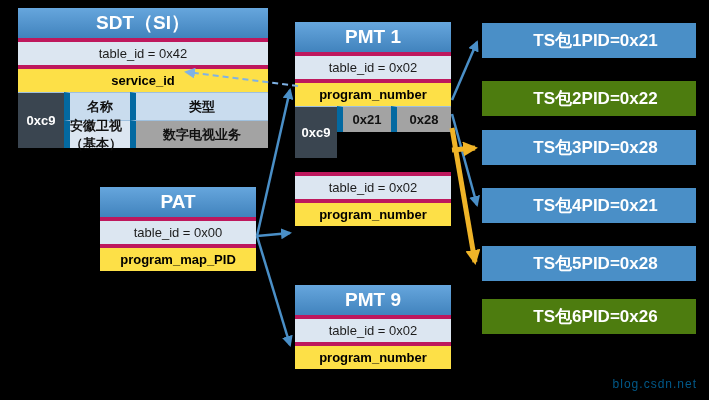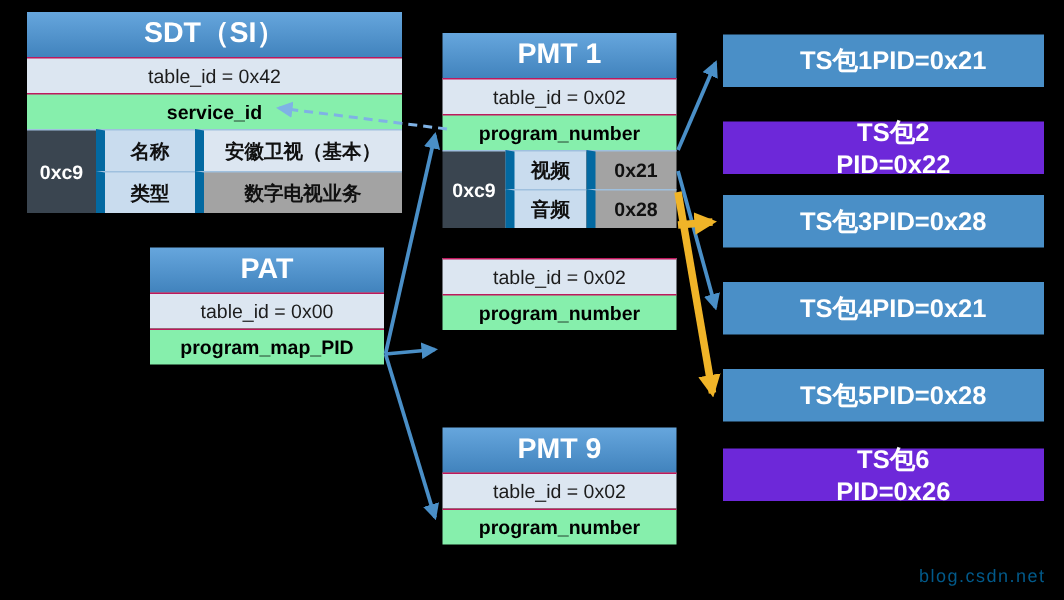--- a/index.html
+++ b/index.html
@@ -8,85 +8,83 @@
     font-family:"Liberation Sans","DejaVu Sans",sans-serif;
   }
   .table{position:absolute;box-shadow:4px 5px 8px rgba(0,0,0,.6);}
   .thead{
     background:linear-gradient(#66a6dd,#4183bd);
     color:#fff;font-weight:bold;text-align:center;
     font-size:19px;line-height:30px;height:30px;
   }
   .row{
     text-align:center;font-size:13px;line-height:23px;height:23px;
-    color:#1c1c1c;border-top:1px solid #be185d;
+    color:#1c1c1c;border-top:4px solid #be185d;
   }
   .row.light{background:#dce6f1;}
-  .row.white{background:#86efac;}
+  .row.white{background:#fde047;}
   .bold{font-weight:bold;color:#000;}
   .grid{display:grid;}
   .sdt-grid{grid-template-columns:46px 66px 1fr;grid-auto-rows:28px;}
   .pmt-grid{grid-template-columns:42px 54px 1fr;grid-auto-rows:26px;}
   .cell{
     display:flex;align-items:center;justify-content:center;
     font-size:13px;font-weight:bold;color:#111;
     border-top:1px solid #9fc0de;border-left:6px solid #0369a1;
   }
   .cell.dark{grid-row:1/3;background:#3a4550;color:#fff;border-left:none;}
   .cell.lab{background:#c9dcee;}
   .cell.val{background:#dce6f1;}
   .cell.val.white{background:#a3a3a3;}
   .ts{
     position:absolute;left:482px;width:214px;height:35px;
     background:#4a8fc7;color:#fff;font-weight:bold;font-size:17px;
     display:flex;align-items:center;padding-left:13px;box-sizing:border-box;
     box-shadow:3px 4px 6px rgba(0,0,0,.55);
     justify-content:center;
   }
-  .ts[data-state="inactive"]{background:#6d28d9;flex-direction:column;}
+  .ts[data-state="inactive"]{background:#4d7c0f;}
   .ts-pid{}
   .connectors{position:absolute;left:0;top:0;pointer-events:none;}
   .watermark{
     position:absolute;right:12px;bottom:9px;
     color:#0369a1;font-size:12px;letter-spacing:1px;opacity:.85;
   }
 </style>
 </head>
 <body>
 
 <div class="canvas">
 
   <div class="table" style="left:18px;top:8px;width:250px">
     <div class="thead">SDT（SI）</div>
     <div class="row light">table_id = 0x42</div>
     <div class="row white bold">service_id</div>
     <div class="grid sdt-grid">
       <div class="cell dark">0xc9</div>
       <div class="cell lab">名称</div>
+      <div class="cell lab">类型</div>
       <div class="cell val">安徽卫视（基本）</div>
-      <div class="cell lab">类型</div>
       <div class="cell val white">数字电视业务</div>
     </div>
   </div>
 
-  <div class="table" style="left:100px;top:165px;width:156px">
+  <div class="table" style="left:100px;top:187px;width:156px">
     <div class="thead">PAT</div>
     <div class="row light">table_id = 0x00</div>
     <div class="row white bold">program_map_PID</div>
   </div>
 
   <div class="table" style="left:295px;top:22px;width:156px">
     <div class="thead">PMT 1</div>
     <div class="row light">table_id = 0x02</div>
     <div class="row white bold">program_number</div>
     <div class="grid pmt-grid">
       <div class="cell dark">0xc9</div>
-      <div class="cell lab">视频</div>
       <div class="cell val white">0x21</div>
-      <div class="cell lab">音频</div>
       <div class="cell val white">0x28</div>
     </div>
   </div>
 
   <div class="table" style="left:295px;top:172px;width:156px">
     <div class="row light">table_id = 0x02</div>
     <div class="row white bold">program_number</div>
   </div>
 
   <div class="table" style="left:295px;top:285px;width:156px">

